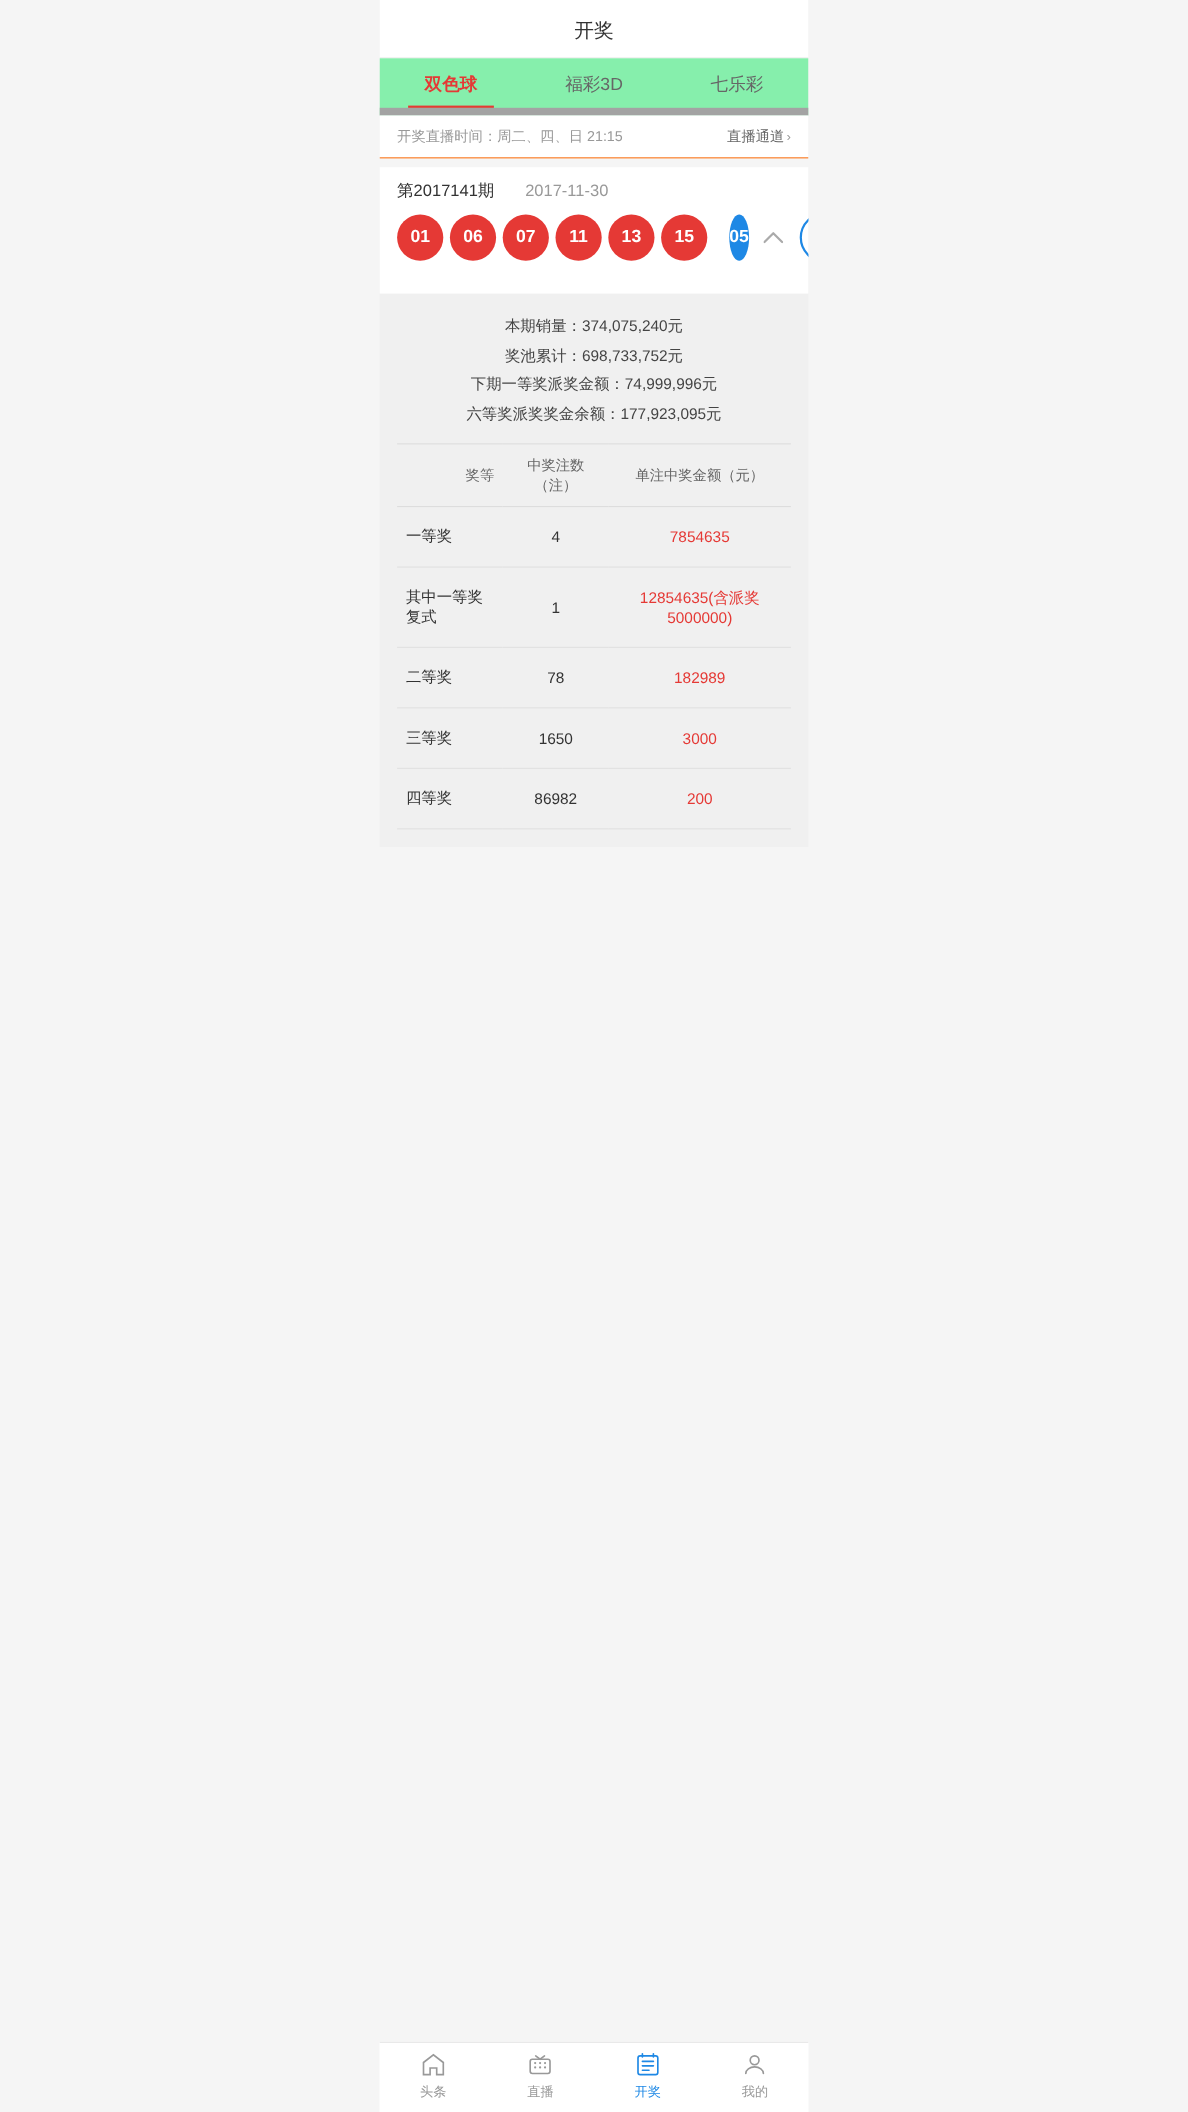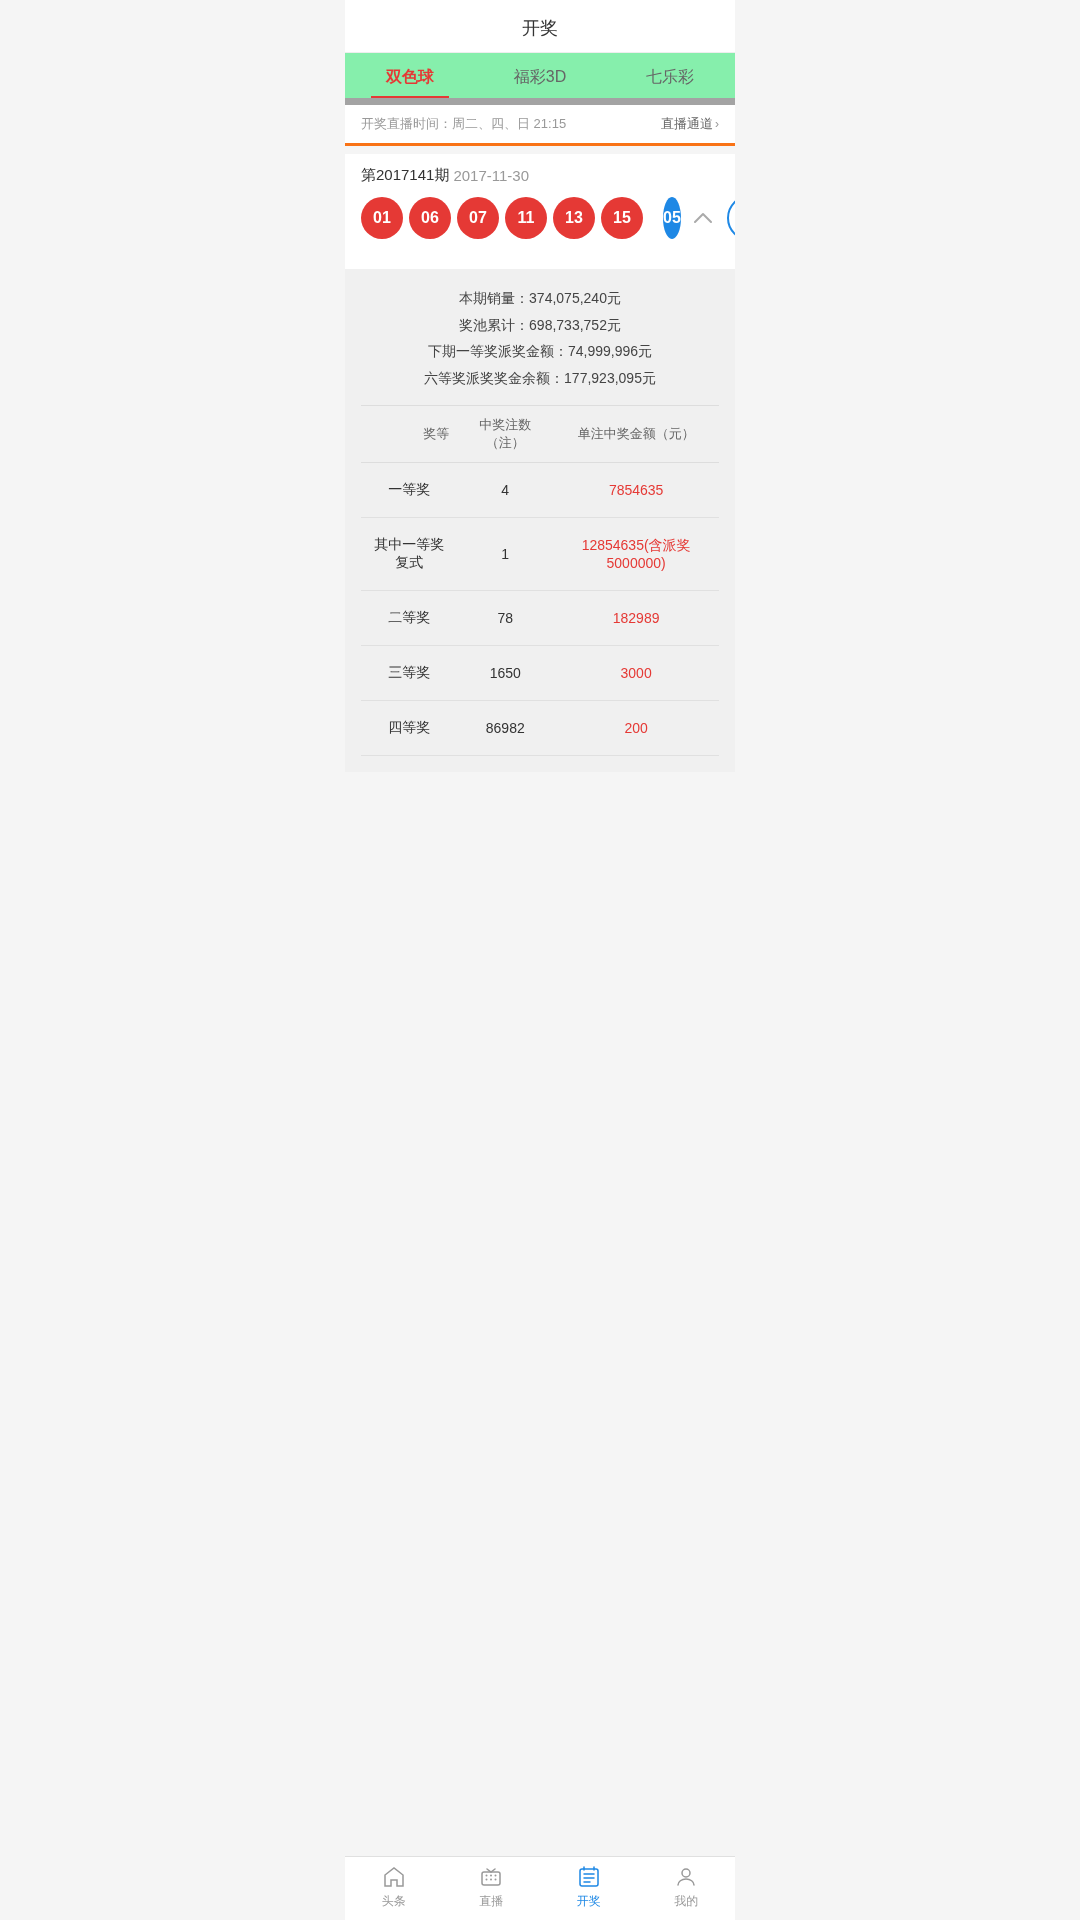--- a/index.html
+++ b/index.html
@@ -51,21 +51,21 @@
       height: 2px;
       background: #e53935;
     }
 
     .broadcast-bar {
       background: #fff;
       display: flex;
       align-items: center;
       justify-content: space-between;
       padding: 10px 16px;
-      border-bottom: 3px solid #f97316;
+      border-bottom: 1px solid #f97316;
     }
     .broadcast-time {
       font-size: 13px;
       color: #999;
     }
     .broadcast-link {
       font-size: 13px;
       color: #666;
       display: flex;
       align-items: center;
@@ -77,21 +77,21 @@
     }
 
     .lottery-section {
       background: #fff;
       margin-top: 8px;
       padding: 12px 16px 0;
     }
     .period-info {
       display: flex;
       align-items: center;
-      gap: 4px;
+      gap: 28px;
       margin-bottom: 10px;
     }
     .period-number {
       font-size: 15px;
       color: #333;
     }
     .period-date {
       font-size: 15px;
       color: #999;
     }
@@ -185,21 +185,21 @@
       text-align: center;
     }
     .prize-table th:first-child { text-align: right; padding-left: 0; }
     .prize-table td {
       padding: 18px 8px;
       font-size: 14px;
       color: #333;
       text-align: center;
       border-bottom: 1px solid #e0e0e0;
     }
-    .prize-table td:first-child { text-align: center; }
+    .prize-table td:first-child { text-align: left; }
     .prize-table td.amount { color: #e53935; }
 
     .bottom-nav {
       position: fixed;
       bottom: 0;
       left: 50%;
       transform: translateX(-50%);
       width: 390px;
       background: #fff;
       border-top: 1px solid #e0e0e0;

